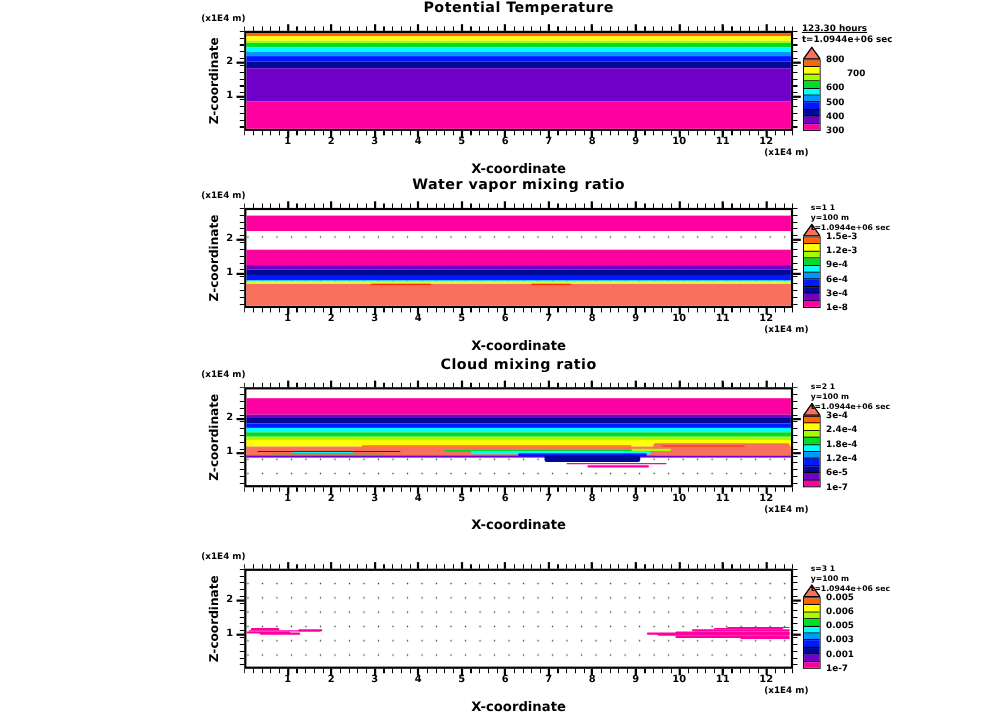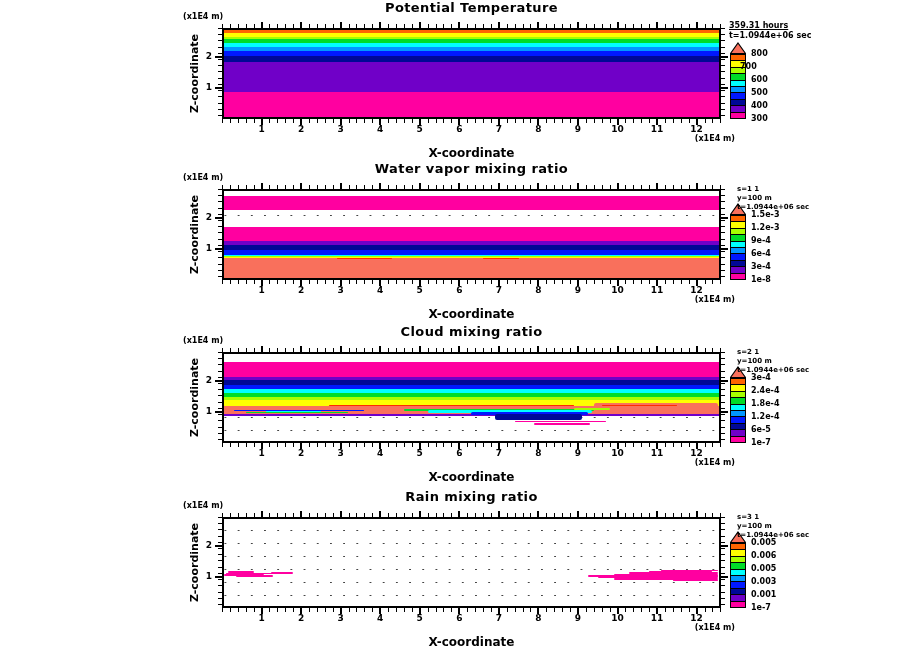--- a/index.html
+++ b/index.html
@@ -45,21 +45,21 @@
         <div style="position: absolute; left: -2px; width: 499px; top: 12.9px; height: 3.7px; background: rgb(0, 255, 255);"></div>
         <div style="position: absolute; left: -2px; width: 499px; top: 16.6px; height: 4px; background: rgb(0, 150, 255);"></div>
         <div style="position: absolute; left: -2px; width: 499px; top: 20.7px; height: 5.3px; background: rgb(0, 24, 255);"></div>
         <div style="position: absolute; left: -2px; width: 499px; top: 26px; height: 5.6px; background: rgb(0, 8, 150);"></div>
         <div style="position: absolute; left: -2px; width: 499px; top: 31.5px; height: 30.1px; background: rgb(112, 0, 200);"></div>
         <div style="position: absolute; left: -2px; width: 499px; top: 61.7px; height: 27.3px; background: rgb(255, 0, 160);"></div>
       </div>
     <div class="xunit">(x1E4 m)</div>
     <div class="xlabel">X-coordinate</div>
     <div class="cbheader">
-        <div style="text-decoration: underline;">359.31 hours</div>
+        <div style="text-decoration: underline;">123.30 hours</div>
         <div>t=1.0944e+06 sec</div>
       </div>
     <div class="colorbar">
         <svg width="16" height="12" style="display:block">
           <polygon points="8,1 15.5,11.5 0.5,11.5" fill="#F9705C" stroke="#000" stroke-width="1.2"></polygon>
         </svg>
         <div style="position: absolute; left: 0px; top: 12px; width: 14px; height: 63px; border: 1px solid rgb(0, 0, 0); display: flex; flex-direction: column;">
           <div style="flex: 1 1 0%; background: rgb(255, 100, 0); border-bottom: 1px solid rgb(0, 0, 0);"></div>
           <div style="flex: 1 1 0%; background: rgb(255, 255, 0); border-bottom: 1px solid rgb(0, 0, 0);"></div>
           <div style="flex: 1 1 0%; background: rgb(166, 255, 0); border-bottom: 1px solid rgb(0, 0, 0);"></div>
@@ -112,21 +112,21 @@
       <div class="majtick" style="left: 695.6px; top: 22px; width: 2px; height: 6px; background: rgb(0, 0, 0);"></div>
       <div class="majtick" style="left: 695.6px; top: 119px; width: 2px; height: 6px; background: rgb(0, 0, 0);"></div>
       <div class="xticklabel" style="left: 687.6px; top: 124px; width: 18px; text-align: center;">12</div>
       <div class="majtick" style="left: 215px; top: 86.9458px; width: 7px; height: 2px; background: rgb(0, 0, 0);"></div>
       <div class="majtick" style="left: 721px; top: 86.9458px; width: 7px; height: 2px; background: rgb(0, 0, 0);"></div>
       <div class="zticklabel" style="left: 198px; top: 81.9458px; width: 14px; text-align: right;">1</div>
       <div class="majtick" style="left: 215px; top: 55.8858px; width: 7px; height: 2px; background: rgb(0, 0, 0);"></div>
       <div class="majtick" style="left: 721px; top: 55.8858px; width: 7px; height: 2px; background: rgb(0, 0, 0);"></div>
       <div class="zticklabel" style="left: 198px; top: 50.8858px; width: 14px; text-align: right;">2</div>
       <div class="cblabel" style="left: 751px; top: 49px;">800</div>
-      <div class="cblabel" style="left: 740px; top: 62px;">700</div>
+      <div class="cblabel" style="left: 770px; top: 62px;">700</div>
       <div class="cblabel" style="left: 751px; top: 75px;">600</div>
       <div class="cblabel" style="left: 751px; top: 88px;">500</div>
       <div class="cblabel" style="left: 751px; top: 101px;">400</div>
       <div class="cblabel" style="left: 751px; top: 114px;">300</div>
     </section>
 
   <section class="panel" data-panel="1" style="top:161px">
     <h2 class="ptitle">Water vapor mixing ratio</h2>
     <div class="zunit">(x1E4 m)</div>
     <div class="zlabel">Z-coordinate</div>
@@ -322,21 +322,20 @@
       <div class="zticklabel" style="left: 198px; top: 50.8858px; width: 14px; text-align: right;">2</div>
       <div class="cblabel" style="left: 751px; top: 49px;">3e-4</div>
       <div class="cblabel" style="left: 751px; top: 62px;">2.4e-4</div>
       <div class="cblabel" style="left: 751px; top: 75px;">1.8e-4</div>
       <div class="cblabel" style="left: 751px; top: 88px;">1.2e-4</div>
       <div class="cblabel" style="left: 751px; top: 101px;">6e-5</div>
       <div class="cblabel" style="left: 751px; top: 114px;">1e-7</div>
     </section>
 
   <section class="panel" data-panel="3" style="top:489px">
-    <h2 class="ptitle">Rain mixing ratio</h2>
     <div class="zunit">(x1E4 m)</div>
     <div class="zlabel">Z-coordinate</div>
     <div class="plotbox">
         <div style="position: absolute; left: 0px; width: 39.5px; top: 54.8px; height: 1.9px; background: rgb(255, 0, 160); border-radius: 2px;"></div>
         <div style="position: absolute; left: 2px; width: 65.3px; top: 53.6px; height: 1.6px; background: rgb(255, 0, 160); border-radius: 2px;"></div>
         <div style="position: absolute; left: 11.8px; width: 37.6px; top: 56.1px; height: 1.6px; background: rgb(255, 0, 160); border-radius: 2px;"></div>
         <div style="position: absolute; left: 3.9px; width: 25.7px; top: 52.4px; height: 1.2px; background: rgb(255, 0, 160); border-radius: 2px;"></div>
         <div style="position: absolute; left: 47.4px; width: 21.8px; top: 53.3px; height: 1.6px; background: rgb(255, 0, 160); border-radius: 2px;"></div>
         <div style="position: absolute; left: 363.8px; width: 57.3px; top: 56.1px; height: 1.6px; background: rgb(255, 0, 160); border-radius: 2px;"></div>
         <div style="position: absolute; left: 373.7px; width: 120.6px; top: 57.3px; height: 1.9px; background: rgb(255, 0, 160); border-radius: 2px;"></div>

